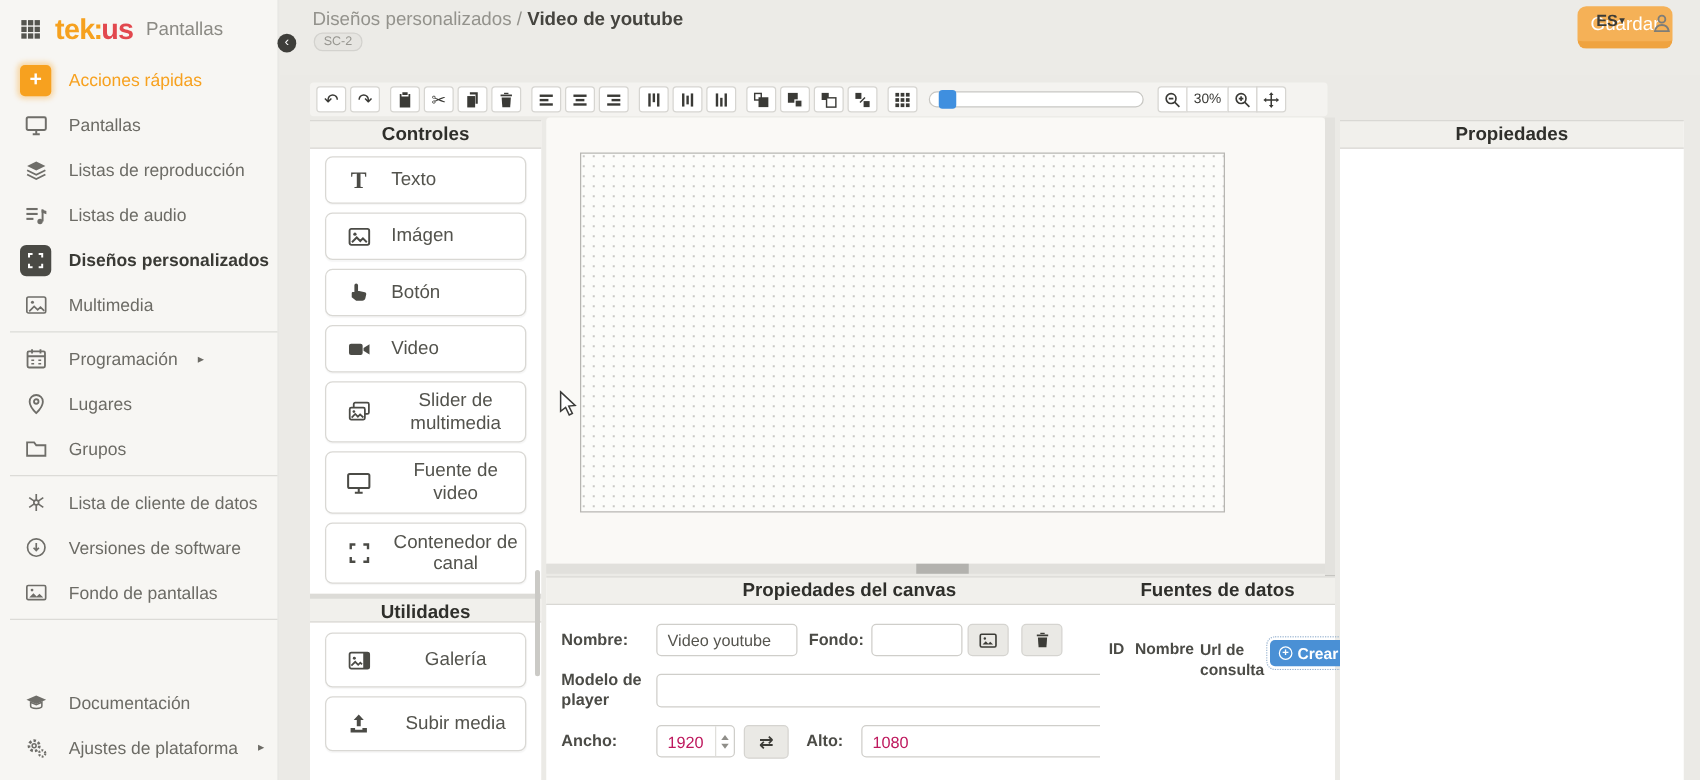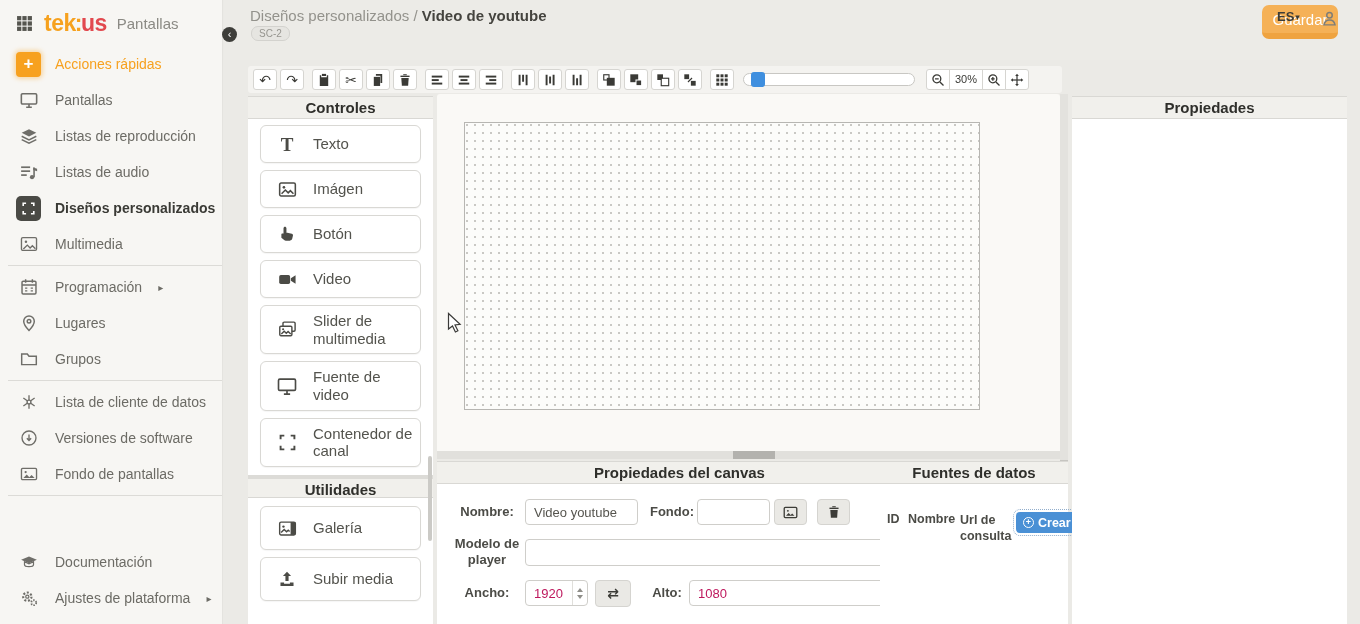--- a/index.html
+++ b/index.html
@@ -80,42 +80,42 @@
   
   .controls-panel { position:absolute; left:248px; top:96px; width:185px; height:528px; background:#fff; }
   .controls-body { padding:6px 12px 0; }
   .ctl-btn { border:1px solid #d9d8d4; border-radius:6px; background:#fff; display:flex; align-items:center;
     min-height:38px; margin-bottom:7px; color:#53534d; font-size:15px; padding:6px 0; cursor:pointer;
     box-shadow:0 1px 1px rgba(0,0,0,.04); }
   .ctl-icon { width:52px; display:flex; justify-content:center; color:#4b4b46; flex:0 0 auto; }
   .t-glyph { font-family:"Liberation Serif","DejaVu Serif",serif; font-size:19px; font-weight:bold; line-height:1; }
   .ctl-label { flex:1; line-height:1.18; padding-right:4px; }
   .utilities-header { margin:8px -12px 8px; border-top:4px solid #dcdbd7; }
-  .ctl-btn.tall { min-height:44px; }
+  .ctl-btn.tall { min-height:44px;text-align:center; }
   .controls-scrollthumb { position:absolute; right:1px; top:360px; width:4px; height:85px; background:#cbcac6; border-radius:2px; }
 
   
   .canvas-area { position:absolute; left:437px; top:94px; width:623px; height:357px; background:#faf9f6; border-radius:3px 3px 0 0; }
   .design-canvas { position:absolute; left:27px; top:28px; width:516px; height:288px;
     background:#fcfcfa; border:1px solid #b7b6b2;
     background-image:radial-gradient(circle,#c9c8c4 0.9px,transparent 1.1px);
     background-size:8px 8px; background-position:6px 6px; cursor:default; }
   .mouse-cursor { position:absolute; left:10px; top:218px; pointer-events:none; }
 
   
   .h-splitter { position:absolute; left:437px; top:451px; width:631px; height:8px; background:#e1e0dc; cursor:row-resize; }
   .h-splitter .handle { position:absolute; left:296px; top:0; width:42px; height:8px; background:#b3b2ae; }
   .v-scroll { position:absolute; left:1060px; top:94px; width:8px; height:530px; background:#e3e2de; }
   .v-scroll .thumb { position:absolute; left:0; top:366px; width:8px; height:84px; background:#c6c5c1; }
 
   
   .canvas-props { position:absolute; left:437px; top:461px; width:485px; height:163px; background:#fff; }
   .cp-body { padding:4px 12px 0; }
   .row { display:flex; align-items:center; margin-top:11px; }
-  .lbl { font-size:13px; font-weight:bold; color:#4b4b46; line-height:1.25;text-align:center; }
+  .lbl { font-size:13px; font-weight:bold; color:#4b4b46; line-height:1.25; }
   .lbl.w1 { width:76px; flex:0 0 auto; }
   .lbl.w2 { width:50px; margin-left:9px; flex:0 0 auto; }
   .inp { height:26px; border:1px solid #cfceca; border-radius:4px; background:#fff; font-size:13px;
     color:#55544e; padding:0 8px; font-family:inherit; outline:none; }
   .inp.name { width:113px; }
   .inp.fondo { width:73px; }
   .icon-btn { width:33px; height:26px; background:#eae9e5; border:1px solid #d5d4d0; border-radius:4px;
     display:flex; align-items:center; justify-content:center; color:#3c3c37; cursor:pointer; flex:0 0 auto; }
   .ml4{margin-left:4px;} .ml7{margin-left:7px;} .ml10{margin-left:10px;} .ml14{margin-left:14px;}
   .select { position:relative; flex:1; height:27px; border:1px solid #cfceca; border-radius:4px; background:#fff; cursor:pointer; }

